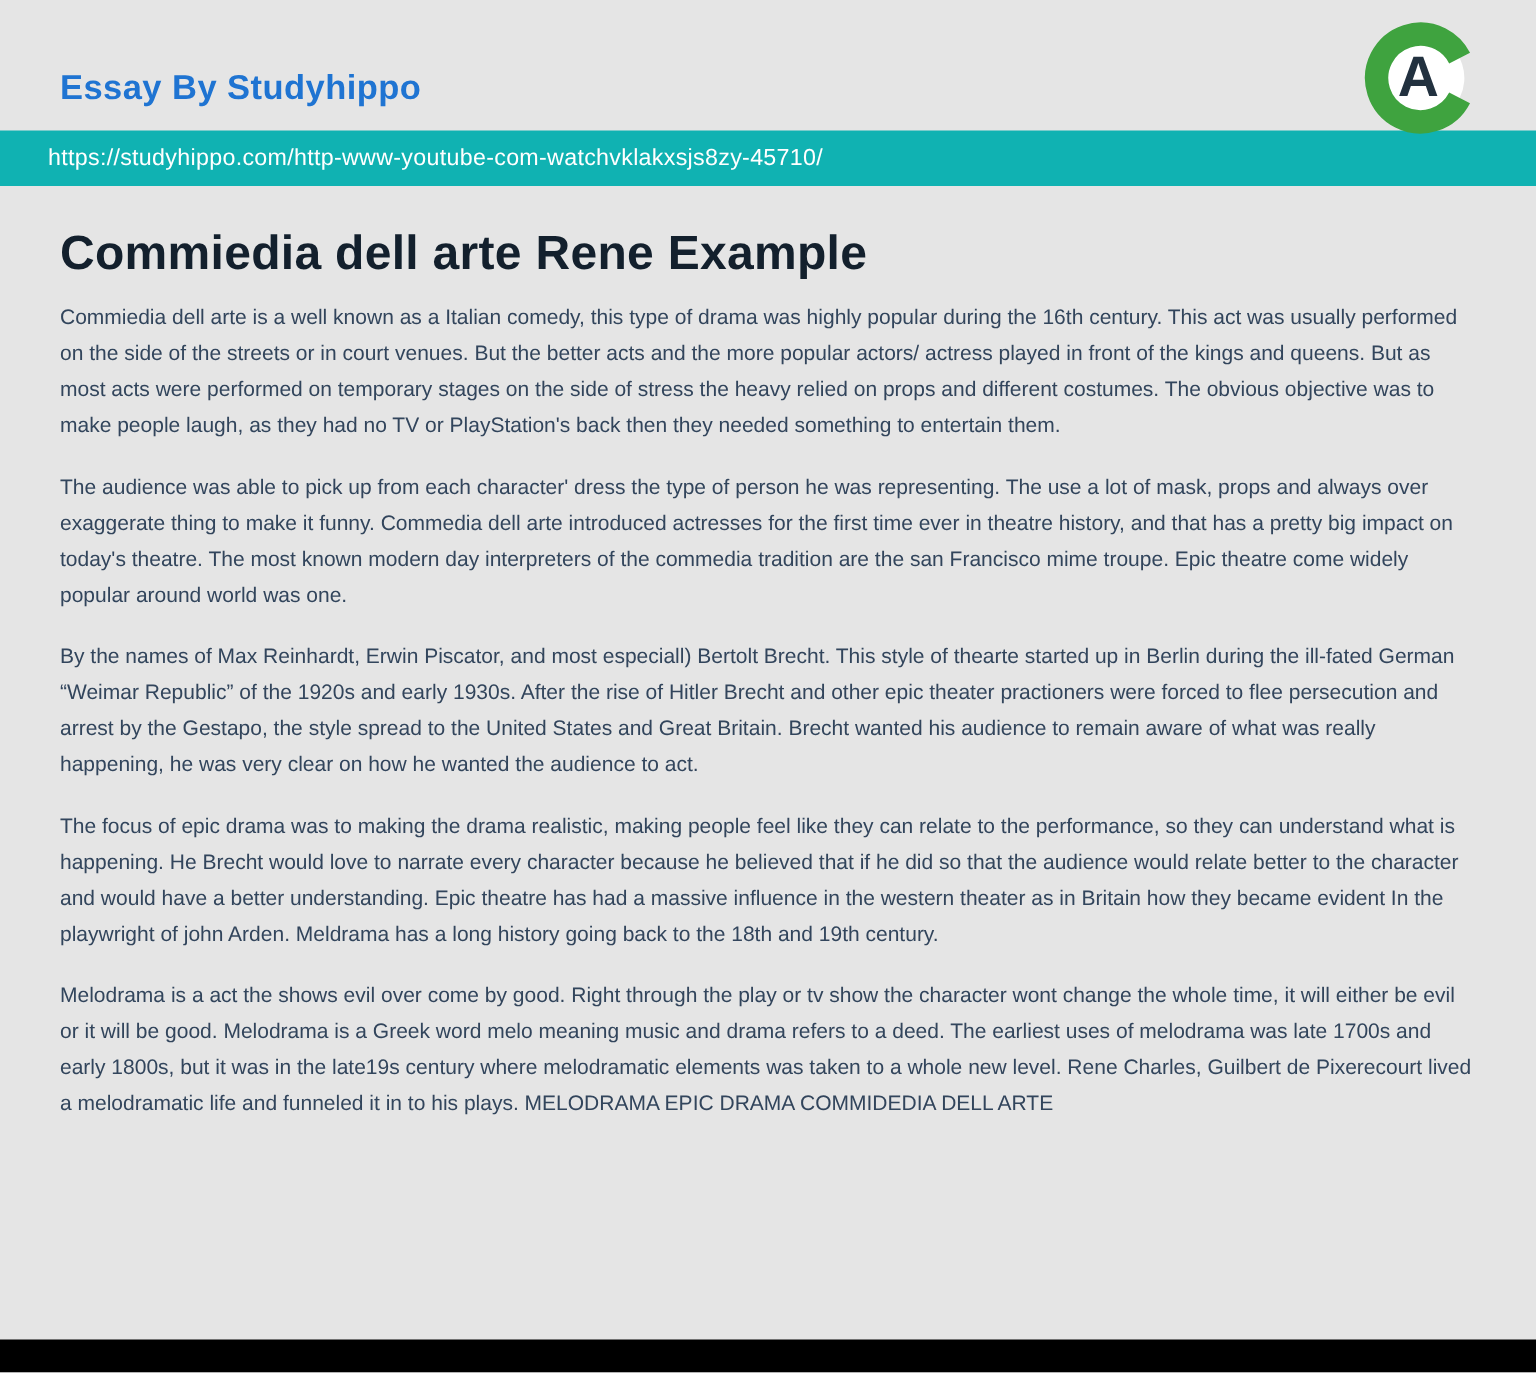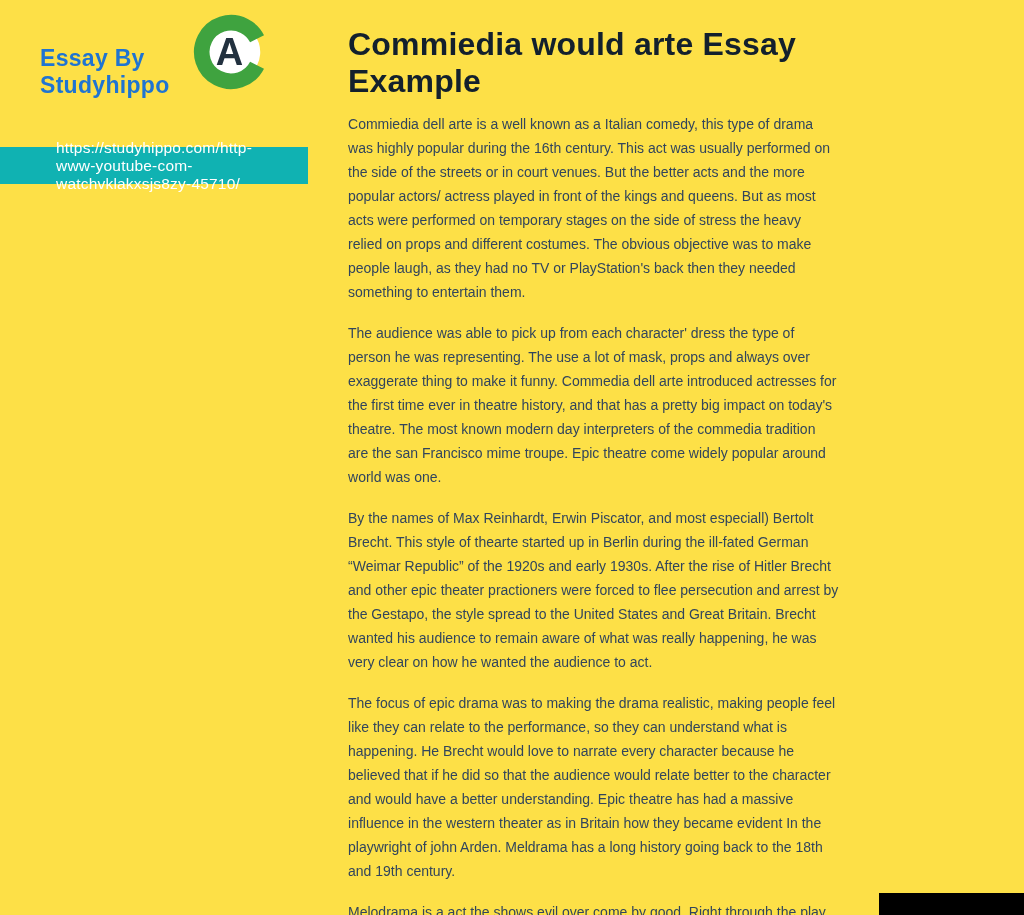--- a/index.html
+++ b/index.html
@@ -7,42 +7,41 @@
   body {
     background: #ffffff;
     font-family: "Liberation Sans", sans-serif;
     position: relative;
     overflow: hidden;
   }
   .page {
     width: 1024px;
     height: 915px;
     display: flex;
-    flex-direction: row;
-    background: #fde047;
+    flex-direction: column;
+    background: #e5e5e5;
   }
 
   
   .site-header { position: relative; }
   .site-title {
     color: #1f74d2;
     font-size: 23px;
     font-weight: 700;
     letter-spacing: 0.3px;
     padding: 45px 40px 15px 40px;
     cursor: pointer;
     display: inline-block;
   }
   .url-bar {
     background: #10b2b2;
     height: 37px;
     display: flex;
     align-items: center;
-    padding: 0 56px;
-    margin-top: 33px;
+    padding: 0 32px;
   }
   .url-text {
     color: #ffffff;
     font-size: 15.5px;
     letter-spacing: 0.2px;
     cursor: pointer;
   }
 
   
   .logo {
@@ -110,21 +109,21 @@
       </svg>
       <span class="logo-letter">A</span>
     </div>
 
     <div class="url-bar">
       <span class="url-text">https://studyhippo.com/http-www-youtube-com-watchvklakxsjs8zy-45710/</span>
     </div>
   </header>
 
   <main class="article">
-    <h1 class="article-title">Commiedia would arte Essay Example</h1>
+    <h1 class="article-title">Commiedia dell arte Rene Example</h1>
 
     <p>Commiedia dell arte is a well known as a Italian comedy, this type of drama was highly popular during the 16th century. This act was usually performed on the side of the streets or in court venues. But the better acts and the more popular actors/ actress played in front of the kings and queens. But as most acts were performed on temporary stages on the side of stress the heavy relied on props and different costumes. The obvious objective was to make people laugh, as they had no TV or PlayStation's back then they needed something to entertain them.</p>
 
     <p>The audience was able to pick up from each character' dress the type of person he was representing. The use a lot of mask, props and always over exaggerate thing to make it funny. Commedia dell arte introduced actresses for the first time ever in theatre history, and that has a pretty big impact on today's theatre. The most known modern day interpreters of the commedia tradition are the san Francisco mime troupe. Epic theatre come widely popular around world was one.</p>
 
     <p>By the names of Max Reinhardt, Erwin Piscator, and most especiall) Bertolt Brecht. This style of thearte started up in Berlin during the ill-fated German “Weimar Republic” of the 1920s and early 1930s. After the rise of Hitler Brecht and other epic theater practioners were forced to flee persecution and arrest by the Gestapo, the style spread to the United States and Great Britain. Brecht wanted his audience to remain aware of what was really happening, he was very clear on how he wanted the audience to act.</p>
 
     <p>The focus of epic drama was to making the drama realistic, making people feel like they can relate to the performance, so they can understand what is happening. He Brecht would love to narrate every character because he believed that if he did so that the audience would relate better to the character and would have a better understanding. Epic theatre has had a massive influence in the western theater as in Britain how they became evident In the playwright of john Arden. Meldrama has a long history going back to the 18th and 19th century.</p>
 
     <p>Melodrama is a act the shows evil over come by good. Right through the play or tv show the character wont change the whole time, it will either be evil or it will be good. Melodrama is a Greek word melo meaning music and drama refers to a deed. The earliest uses of melodrama was late 1700s and early 1800s, but it was in the late19s century where melodramatic elements was taken to a whole new level. Rene Charles, Guilbert de Pixerecourt lived a melodramatic life and funneled it in to his plays. MELODRAMA EPIC DRAMA COMMIDEDIA DELL ARTE</p>

